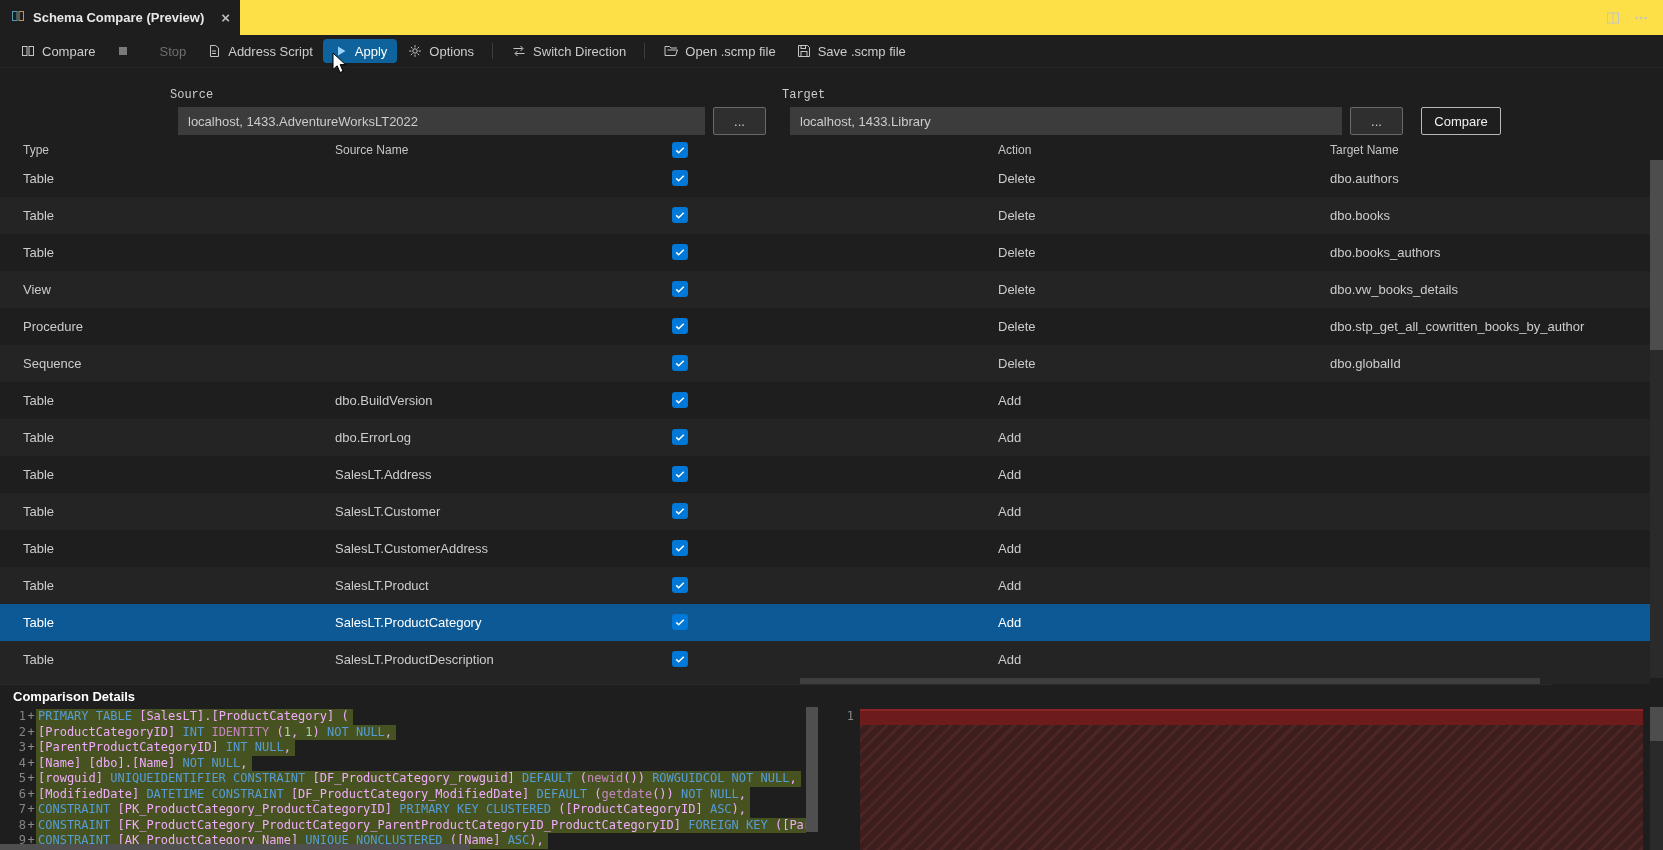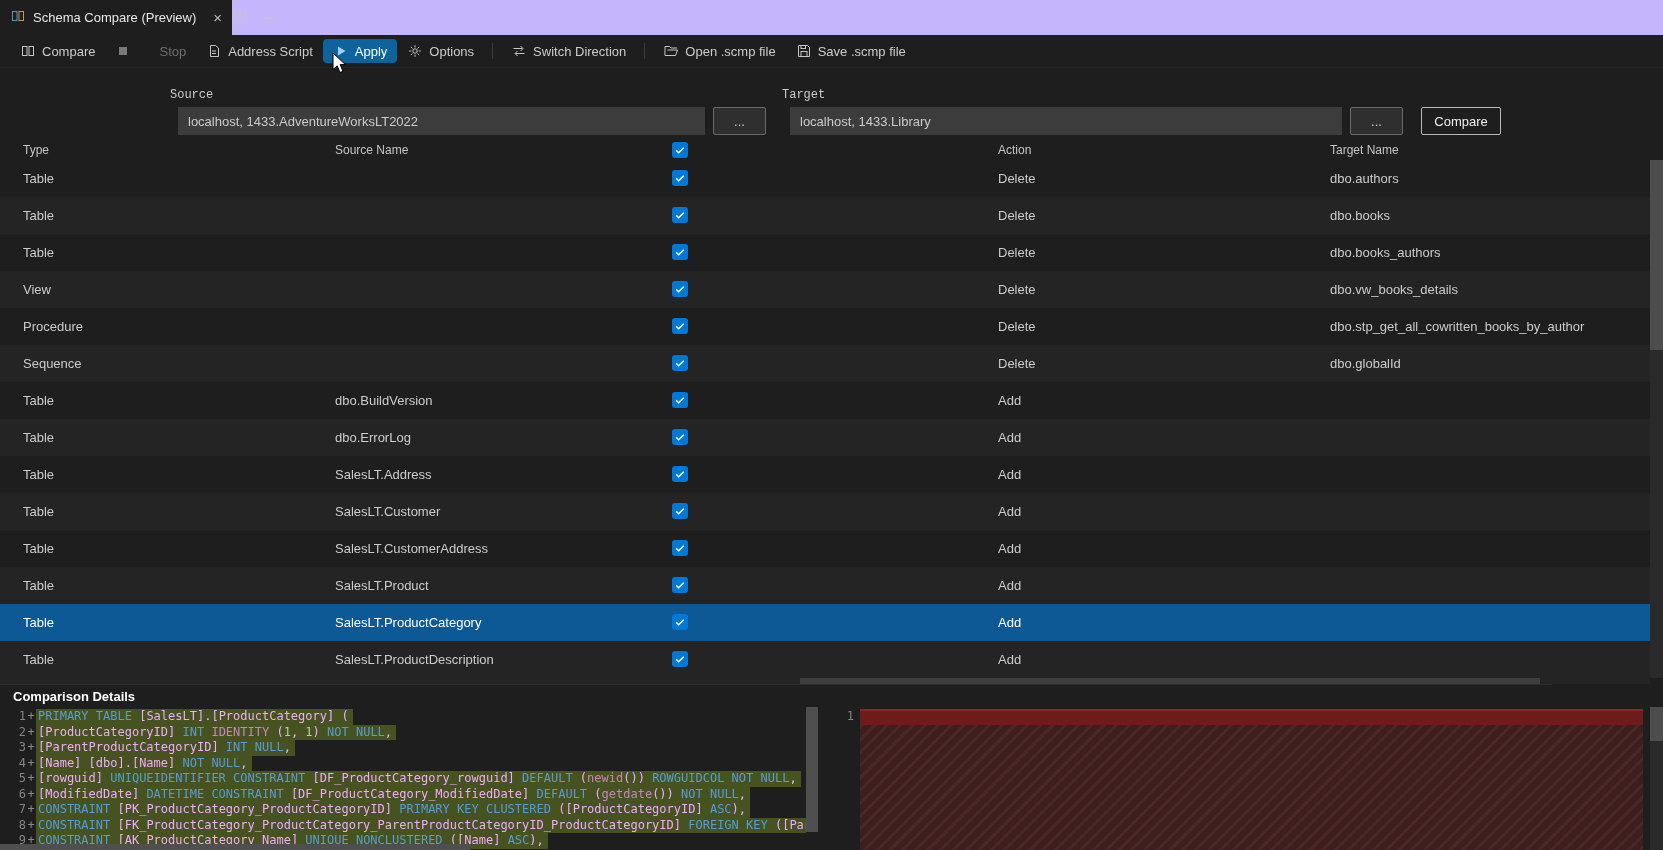--- a/index.html
+++ b/index.html
@@ -2,21 +2,21 @@
 <html style="--accent: #0e639c; --row-selection: #0d5996; --checkbox: #0078d7; --diff-add-bg: #465320; --diff-del-bg: #3d1e1e; --diff-del-stripe: #4c2525; --diff-del-top: #6e1b1b;"><head>
 <meta charset="utf-8">
 <style>
   html,body{margin:0;padding:0;}
   body{
     width:1663px;height:850px;position:relative;overflow:hidden;
     background:#1e1e1e;color:#cccccc;
     font-family:"Liberation Sans",sans-serif;
   }
   
-  .tabbar{height:35px;background:#c4b5fd;display:flex;align-items:center;justify-content:flex-start;}
+  .tabbar{height:35px;background:#fde047;display:flex;align-items:center;justify-content:space-between;font-weight:bold;}
   .tab{height:35px;background:#1e1e1e;display:inline-flex;align-items:center;padding:0 10px;gap:7px;font-size:13px;color:#e8e8e8;box-sizing:border-box;}
   .tab-close{margin-left:10px;color:#bbbbbb;font-size:15px;line-height:15px;cursor:pointer;}
   .tabbar-actions{display:flex;gap:12px;padding-right:14px;align-items:center;}
   .tabbar-actions span{cursor:pointer;display:inline-flex;}
   
   .toolbar{height:32px;display:flex;align-items:center;padding-left:10px;font-size:13px;background:#1e1e1e;border-bottom:1px solid #252526;}
   .tb-item{display:inline-flex;align-items:center;gap:6px;padding:4px 10px;border-radius:4px;color:#cccccc;cursor:pointer;white-space:nowrap;}
   .tb-item.disabled{color:#6f6f6f;gap:28px;}
   .tb-item.active{background:var(--accent,#0e639c);color:#ffffff;}
   .tb-icon{display:inline-flex;width:16px;height:16px;align-items:center;justify-content:center;}

